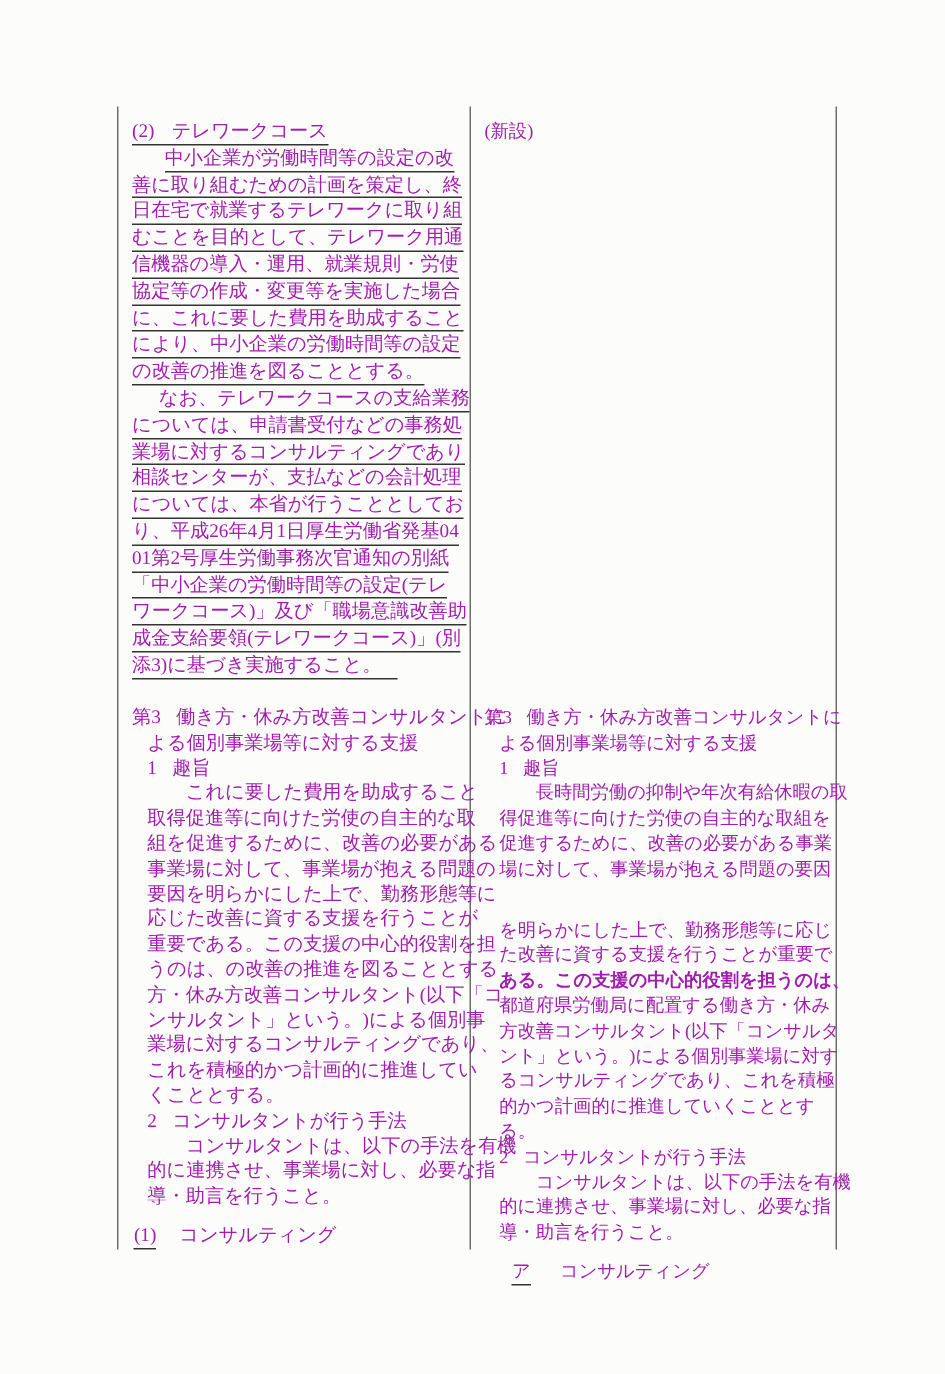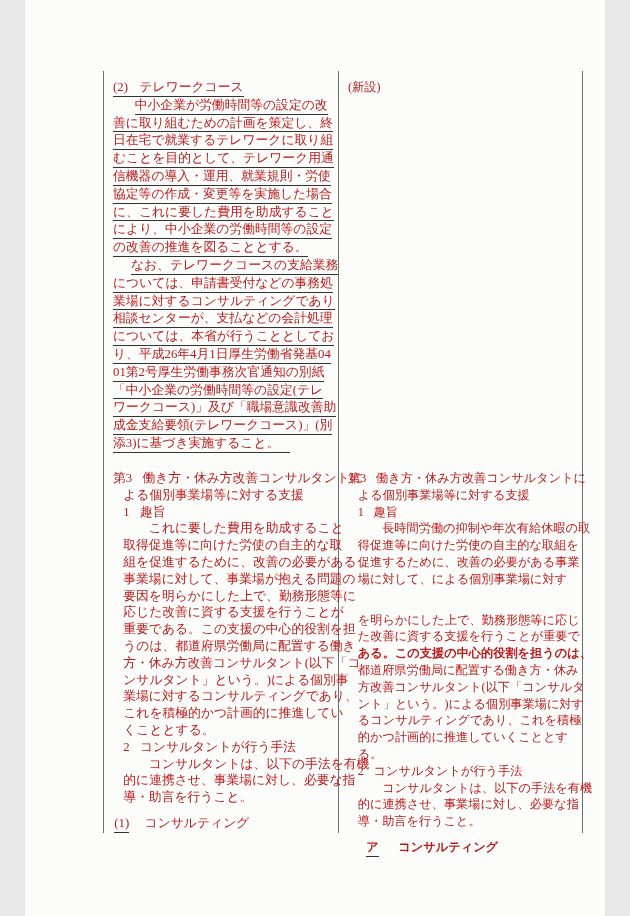--- a/index.html
+++ b/index.html
@@ -1,21 +1,21 @@
 <!DOCTYPE html>
 <html><head>
 <meta charset="utf-8">
 <style>
   html,body{margin:0;padding:0;background:#e8e8e8;}
   .page{
     position:relative;
-    width:580px;height:916px;
+    width:630px;height:916px;
     margin:0 auto;
     background:#fcfcfb;
-    color:#b91c1c;
+    color:#a21caf;
     font-family:"Liberation Serif","DejaVu Serif",serif;
     overflow:hidden;
   }
   .vline{
     position:absolute;
     top:71px;height:762px;width:1px;
     background:#6e6e6e;
   }
   .vline.l{left:78px;}
   .vline.m{left:313px;}
@@ -73,21 +73,21 @@
         <div class="line"><span class="seg" style="margin-right: 0.8em;">第3</span><span class="seg">働き方・休み方改善コンサルタントに</span></div>
         <div class="line" style="padding-left: 0.8em;"><span class="seg">よる個別事業場等に対する支援</span></div>
         <div class="line" style="padding-left: 0.8em;"><span class="seg" style="margin-right: 0.8em;">1</span><span class="seg">趣旨</span></div>
         <div class="line" style="padding-left: 2.8em;"><span class="seg">これに要した費用を助成すること</span></div>
         <div class="line" style="padding-left: 0.8em;"><span class="seg">取得促進等に向けた労使の自主的な取</span></div>
         <div class="line" style="padding-left: 0.8em;"><span class="seg">組を促進するために、改善の必要がある</span></div>
         <div class="line" style="padding-left: 0.8em;"><span class="seg">事業場に対して、事業場が抱える問題の</span></div>
         <div class="line" style="padding-left: 0.8em;"><span class="seg">要因を明らかにした上で、勤務形態等に</span></div>
         <div class="line" style="padding-left: 0.8em;"><span class="seg">応じた改善に資する支援を行うことが</span></div>
         <div class="line" style="padding-left: 0.8em;"><span class="seg">重要である。この支援の中心的役割を担</span></div>
-        <div class="line" style="padding-left: 0.8em;"><span class="seg">うのは、都道府県労働局に配置する働き</span></div>
+        <div class="line" style="padding-left: 0.8em;"><span class="seg">うのは、の改善の推進を図ることとする</span></div>
         <div class="line" style="padding-left: 0.8em;"><span class="seg">方・休み方改善コンサルタント(以下「コ</span></div>
         <div class="line" style="padding-left: 0.8em;"><span class="seg">ンサルタント」という。)による個別事</span></div>
         <div class="line" style="padding-left: 0.8em;"><span class="seg">業場に対するコンサルティングであり、</span></div>
         <div class="line" style="padding-left: 0.8em;"><span class="seg">これを積極的かつ計画的に推進してい</span></div>
         <div class="line" style="padding-left: 0.8em;"><span class="seg">くこととする。</span></div>
         <div class="line" style="padding-left: 0.8em;"><span class="seg" style="margin-right: 0.8em;">2</span><span class="seg">コンサルタントが行う手法</span></div>
         <div class="line" style="padding-left: 2.8em;"><span class="seg">コンサルタントは、以下の手法を有機</span></div>
         <div class="line" style="padding-left: 0.8em;"><span class="seg">的に連携させ、事業場に対し、必要な指</span></div>
         <div class="line" style="padding-left: 0.8em;"><span class="seg">導・助言を行うこと。</span></div>
         <div class="line gap" style="padding-left: 0.1em;"><span class="seg u" style="margin-right: 1.2em;">(1)</span><span class="seg">コンサルティング</span></div>
@@ -98,31 +98,31 @@
     <div class="block block-top">
         <div class="line"><span class="seg">(新設)</span></div>
       </div>
     <div class="block block-bottom">
         <div class="line"><span class="seg" style="margin-right: 0.8em;">第3</span><span class="seg">働き方・休み方改善コンサルタントに</span></div>
         <div class="line" style="padding-left: 0.8em;"><span class="seg">よる個別事業場等に対する支援</span></div>
         <div class="line" style="padding-left: 0.8em;"><span class="seg" style="margin-right: 0.8em;">1</span><span class="seg">趣旨</span></div>
         <div class="line" style="padding-left: 2.8em;"><span class="seg">長時間労働の抑制や年次有給休暇の取</span></div>
         <div class="line" style="padding-left: 0.8em;"><span class="seg">得促進等に向けた労使の自主的な取組を</span></div>
         <div class="line" style="padding-left: 0.8em;"><span class="seg">促進するために、改善の必要がある事業</span></div>
-        <div class="line" style="padding-left: 0.8em;"><span class="seg">場に対して、による個別事業場に対す</span></div>
+        <div class="line" style="padding-left: 0.8em;"><span class="seg">場に対して、事業場が抱える問題の要因</span></div>
         <div class="line" style="padding-left: 0.8em; margin-top: 24px;"><span class="seg">を明らかにした上で、勤務形態等に応じ</span></div>
         <div class="line" style="padding-left: 0.8em;"><span class="seg">た改善に資する支援を行うことが重要で</span></div>
         <div class="line" style="padding-left: 0.8em; font-weight: bold;"><span class="seg">ある。この支援の中心的役割を担うのは、</span></div>
         <div class="line" style="padding-left: 0.8em;"><span class="seg">都道府県労働局に配置する働き方・休み</span></div>
         <div class="line" style="padding-left: 0.8em;"><span class="seg">方改善コンサルタント(以下「コンサルタ</span></div>
         <div class="line" style="padding-left: 0.8em;"><span class="seg">ント」という。)による個別事業場に対す</span></div>
         <div class="line" style="padding-left: 0.8em;"><span class="seg">るコンサルティングであり、これを積極</span></div>
         <div class="line" style="padding-left: 0.8em;"><span class="seg">的かつ計画的に推進していくこととす</span></div>
         <div class="line" style="padding-left: 0.8em;"><span class="seg">る。</span></div>
         <div class="line" style="padding-left: 0.8em;"><span class="seg" style="margin-right: 0.8em;">2</span><span class="seg">コンサルタントが行う手法</span></div>
         <div class="line" style="padding-left: 2.8em;"><span class="seg">コンサルタントは、以下の手法を有機</span></div>
         <div class="line" style="padding-left: 0.8em;"><span class="seg">的に連携させ、事業場に対し、必要な指</span></div>
         <div class="line" style="padding-left: 0.8em;"><span class="seg">導・助言を行うこと。</span></div>
-        <div class="line gap" style="padding-left: 1.5em; font-weight: bold;"><span class="seg u" style="margin-right: 1.6em;">ア</span><span class="seg">コンサルティング</span></div>
+        <div class="line gap" style="padding-left: 1.5em;"><span class="seg u" style="margin-right: 1.6em;">ア</span><span class="seg">コンサルティング</span></div>
       </div>
   </div>
 
 </div>
 
 </body></html>

